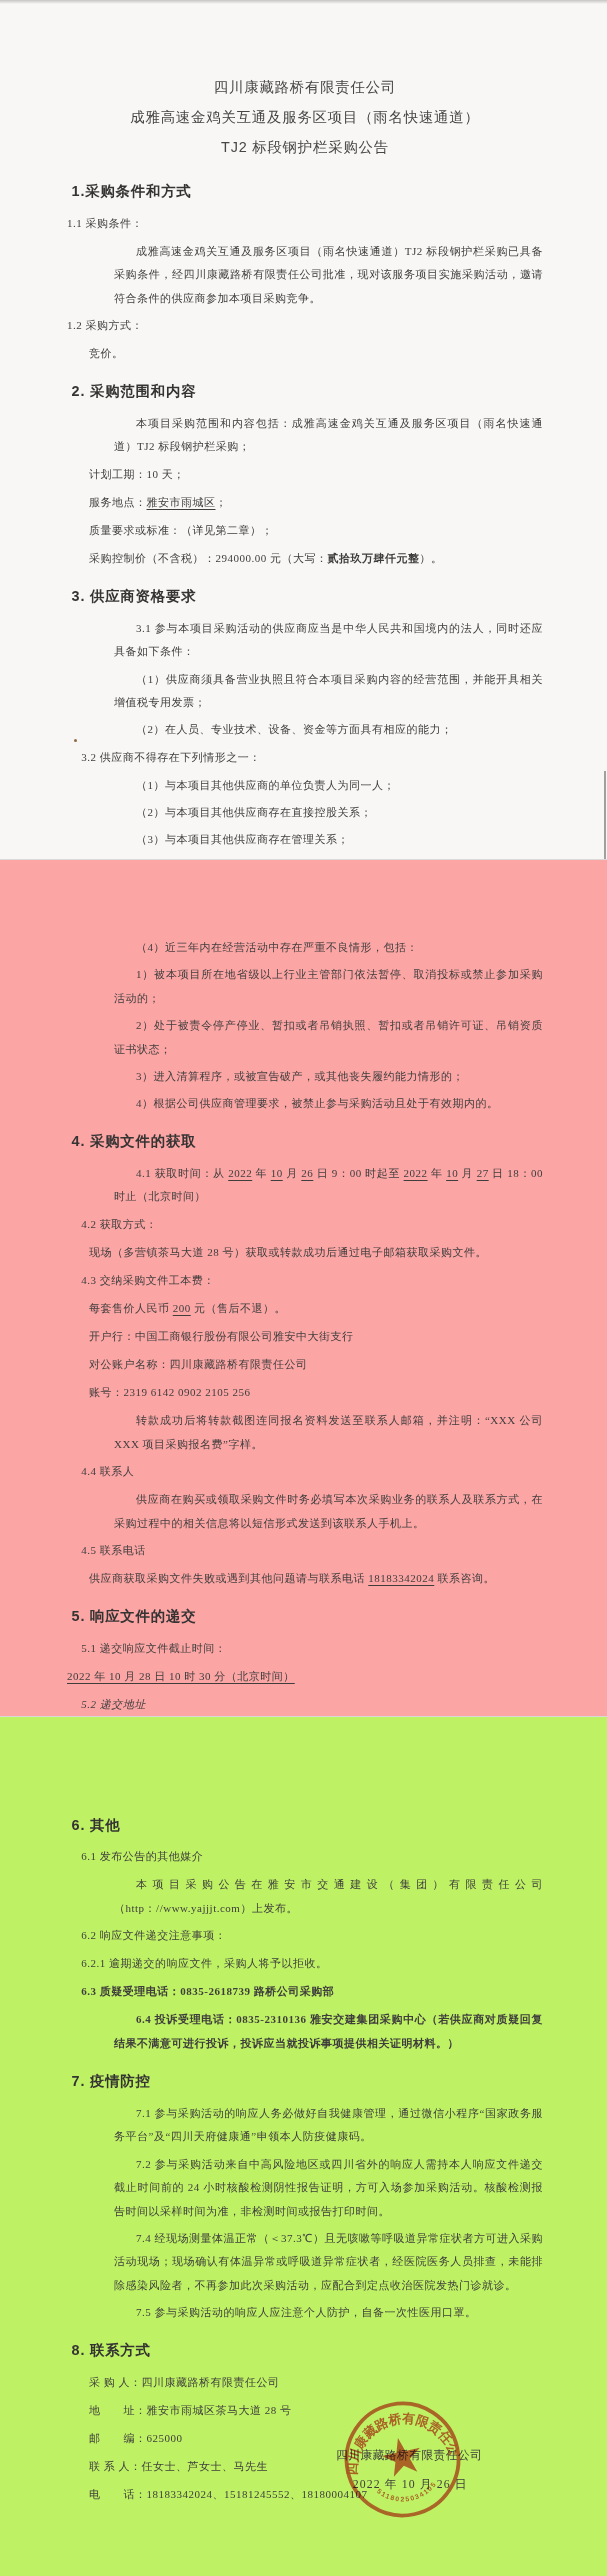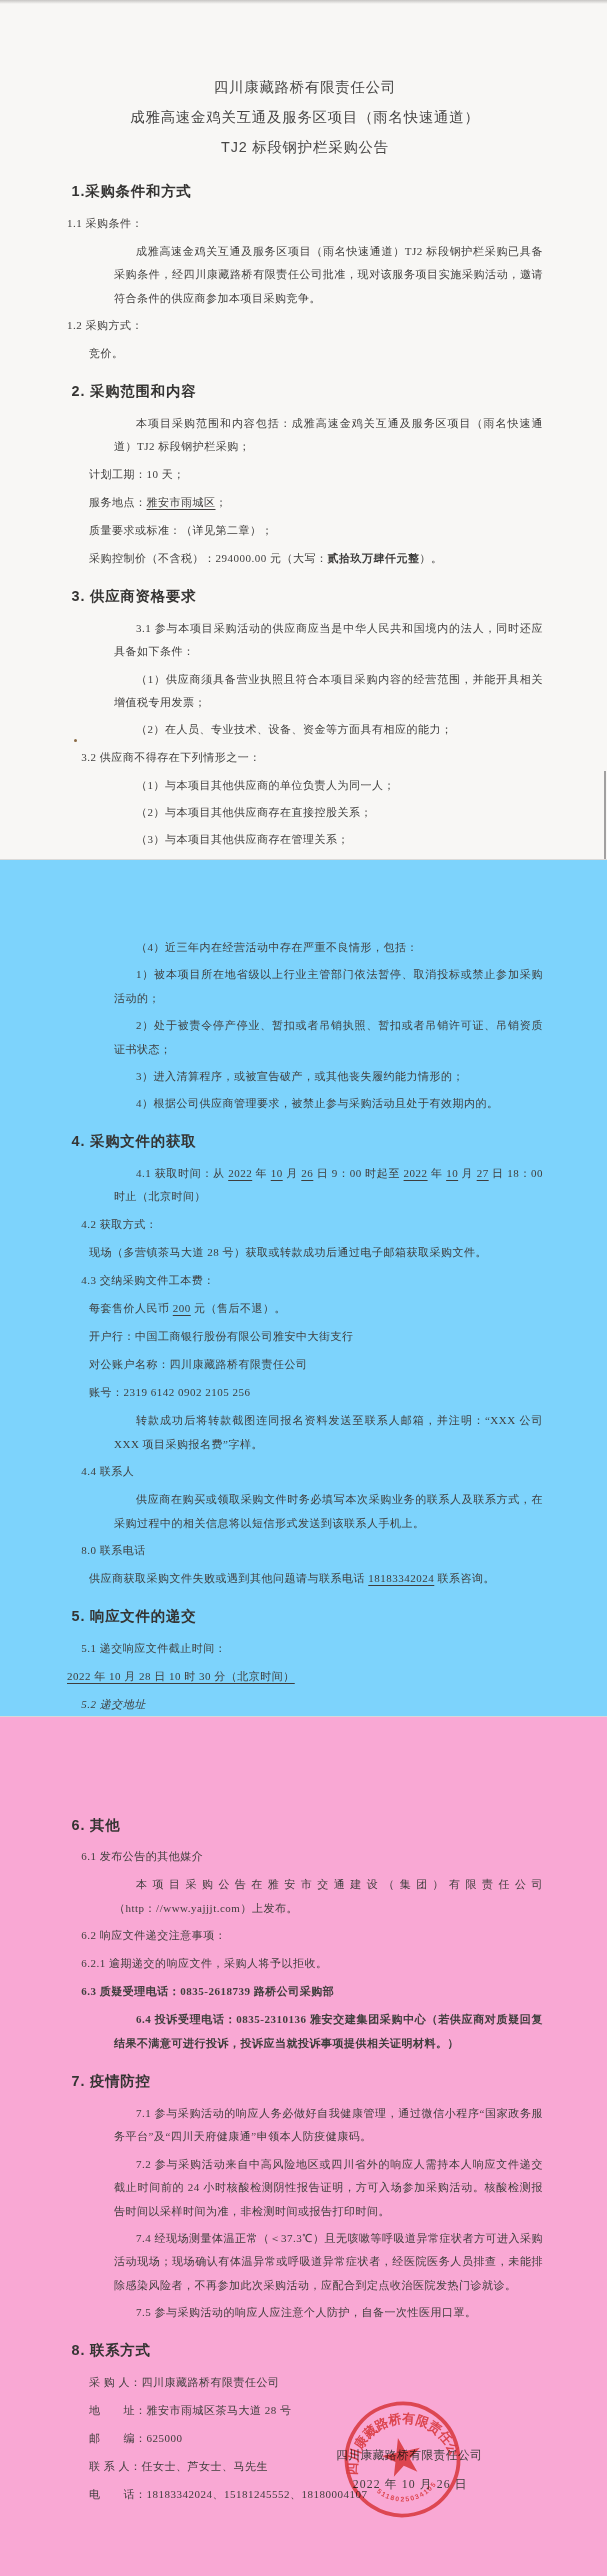--- a/index.html
+++ b/index.html
@@ -4,22 +4,22 @@
 <style>
   * { margin:0; padding:0; box-sizing:border-box; }
   html,body { background:#e8e6e4; }
   .doc {
     position:relative; width:607px; height:2576px; margin:0 auto;
     font-family:"Liberation Serif", serif;
     color:#3f3e3d; overflow:hidden;
   }
   .page { position:relative; width:607px; overflow:hidden; }
   .page1 { height:860px; background:#f8f7f5; border-bottom:0.8px solid #dcdad8; }
-  .page2 { height:857px; background:#7dd3fc; border-bottom:0.8px solid #d9d7d9; }
-  .page3 { height:859px; background:#f9a8d4; }
+  .page2 { height:857px; background:#fca5a5; border-bottom:0.8px solid #d9d7d9; }
+  .page3 { height:859px; background:#bef264; }
   .top-edge { position:absolute; top:0; left:0; width:607px; height:3.8px;
     background:linear-gradient(#c7c5c3,#f8f7f5); }
   .edge-line { position:absolute; right:1.5px; top:771px; width:1.5px; height:90px;
     background:#5a5a5a; opacity:.55; }
   .content { margin:0 64px 0 67px; }
   .title { text-align:center; font-size:14.4px; line-height:30px; color:#474645;
     font-family:"Liberation Sans", sans-serif; font-weight:500; letter-spacing:0.8px; }
   .h { font-family:"Liberation Sans", sans-serif; font-weight:bold;
     font-size:14.4px; color:#353433; margin:16.7px 0 10.6px 4.6px; letter-spacing:0.8px; }
   .p, .fld { font-size:11px; line-height:23.5px; letter-spacing:0.5px; }
@@ -87,21 +87,21 @@
       <div class="fld nin" style="text-indent:1.3em;">4.2 获取方式：</div>
       <div class="fld">现场（多营镇茶马大道 28 号）获取或转款成功后通过电子邮箱获取采购文件。</div>
       <div class="fld nin" style="text-indent:1.3em;">4.3 交纳采购文件工本费：</div>
       <div class="fld"><span>每套售价人民币 </span><span class="u">200</span><span> 元（售后不退）。</span></div>
       <div class="fld">开户行：中国工商银行股份有限公司雅安中大街支行</div>
       <div class="fld">对公账户名称：四川康藏路桥有限责任公司</div>
       <div class="fld">账号：2319 6142 0902 2105 256</div>
       <div class="p">转款成功后将转款截图连同报名资料发送至联系人邮箱，并注明：“XXX 公司 XXX 项目采购报名费”字样。</div>
       <div class="fld nin" style="text-indent:1.3em;">4.4 联系人</div>
       <div class="p">供应商在购买或领取采购文件时务必填写本次采购业务的联系人及联系方式，在采购过程中的相关信息将以短信形式发送到该联系人手机上。</div>
-      <div class="fld nin" style="text-indent:1.3em;">8.0 联系电话</div>
+      <div class="fld nin" style="text-indent:1.3em;">4.5 联系电话</div>
       <div class="fld"><span>供应商获取采购文件失败或遇到其他问题请与联系电话 </span><span class="u">18183342024</span><span> 联系咨询。</span></div>
 
       <div class="h">5. 响应文件的递交</div>
       <div class="fld nin" style="text-indent:1.3em;">5.1 递交响应文件截止时间：</div>
       <div class="fld nin"><span class="u">2022 年 10 月 28 日 10 时 30 分（北京时间）</span></div>
       <div class="fld nin" style="text-indent:1.3em;font-style:italic;">5.2 递交地址</div>
 
     </div>
 
   </div>

